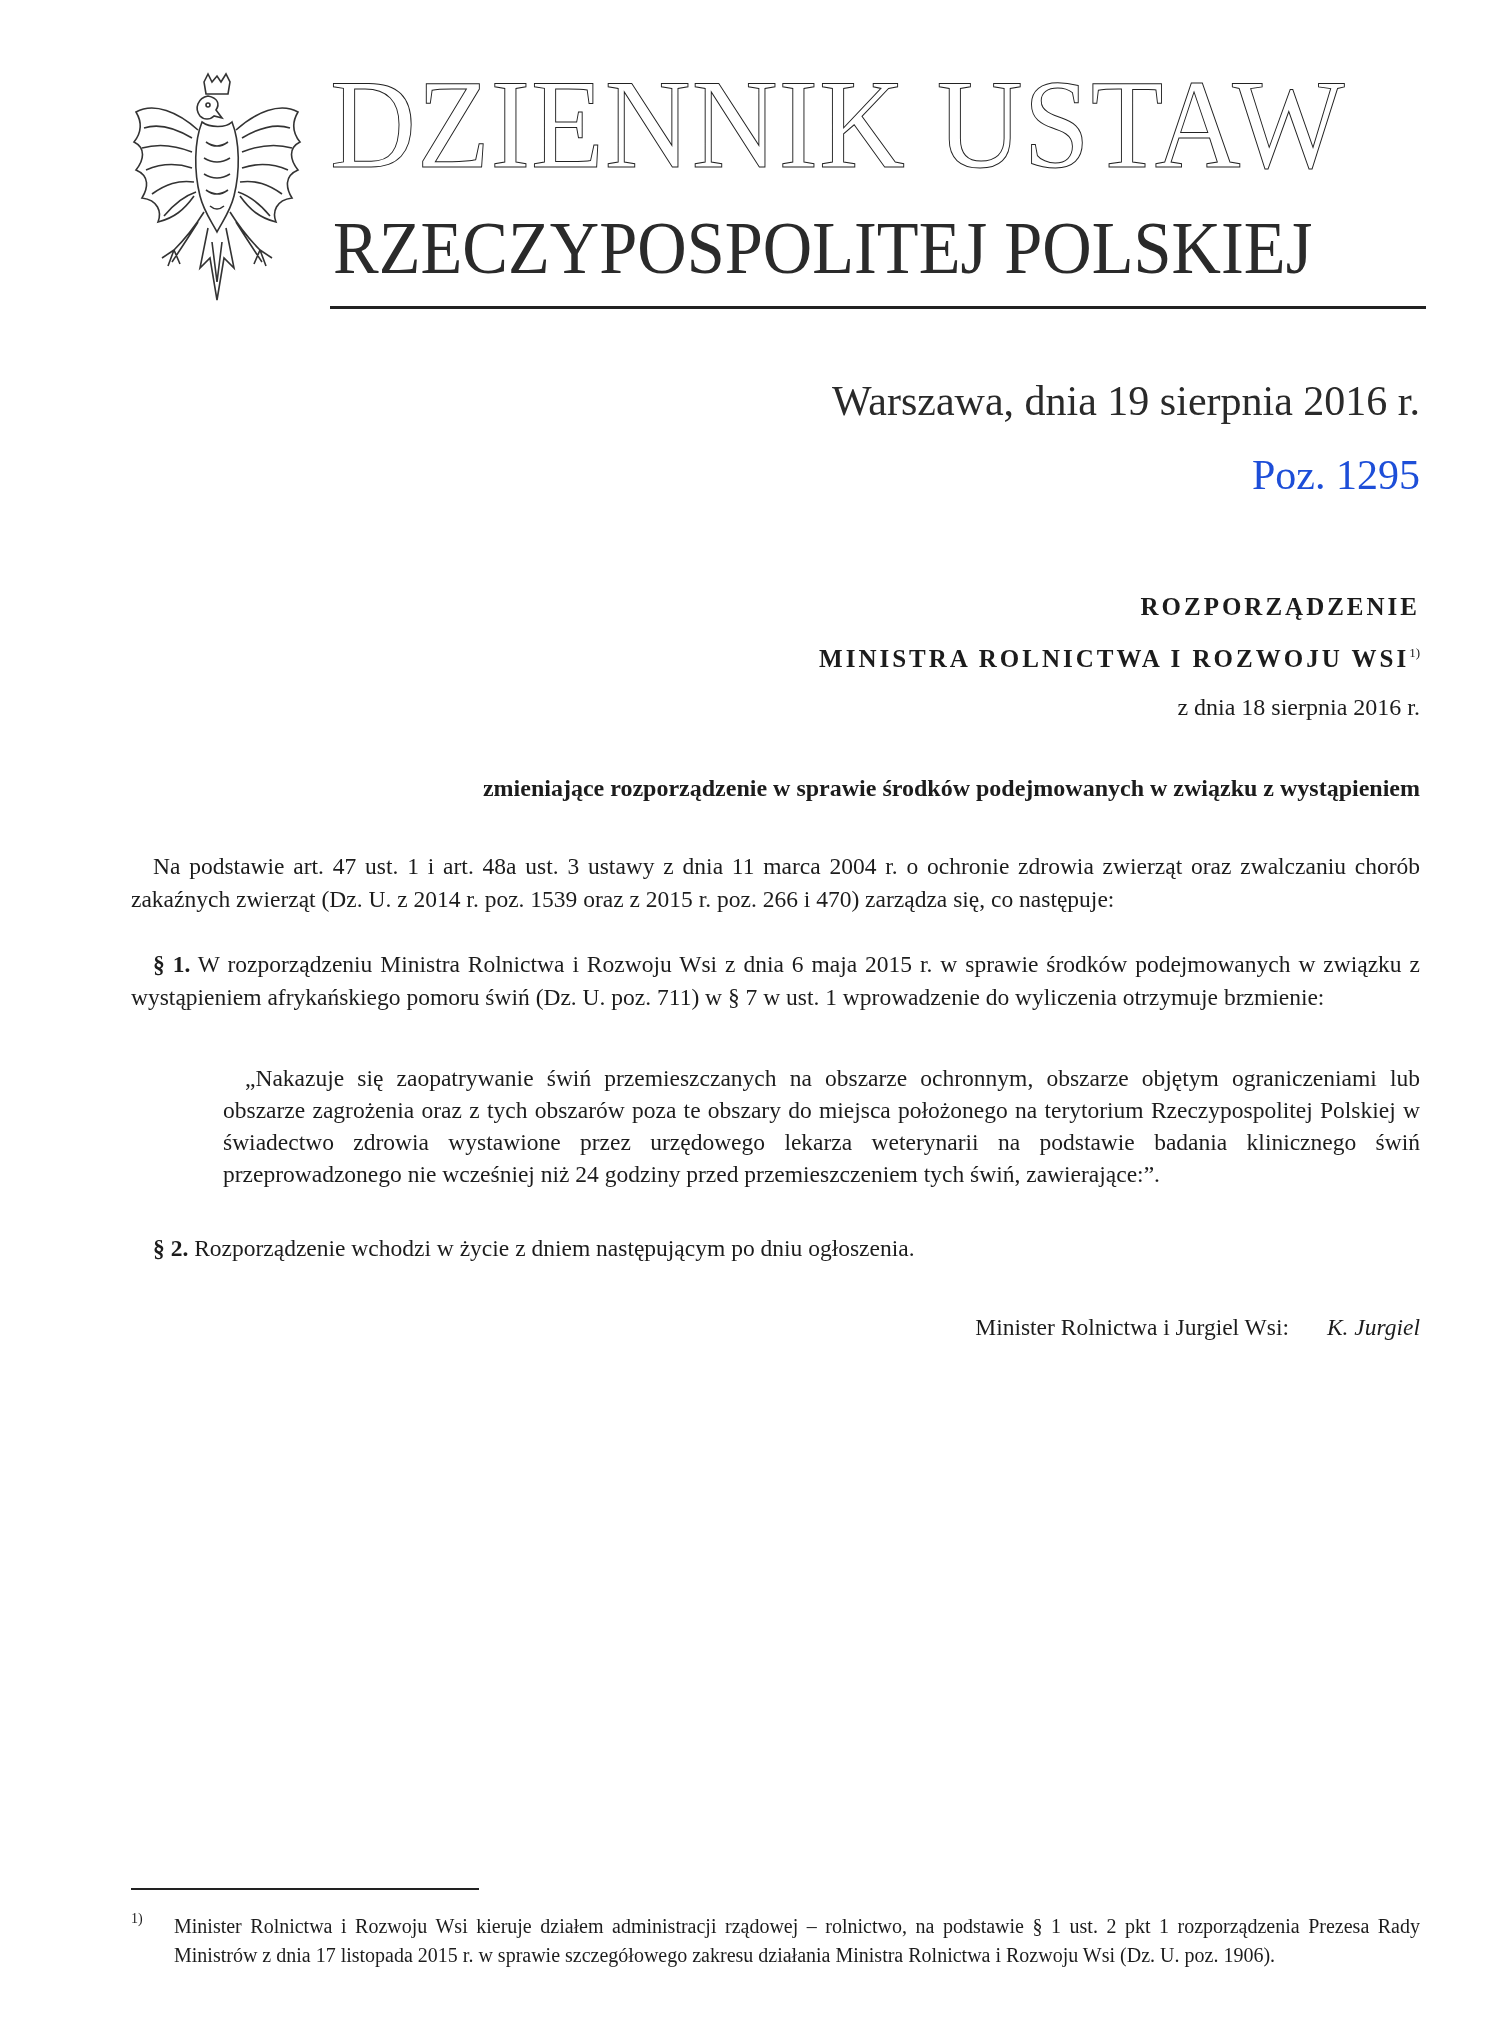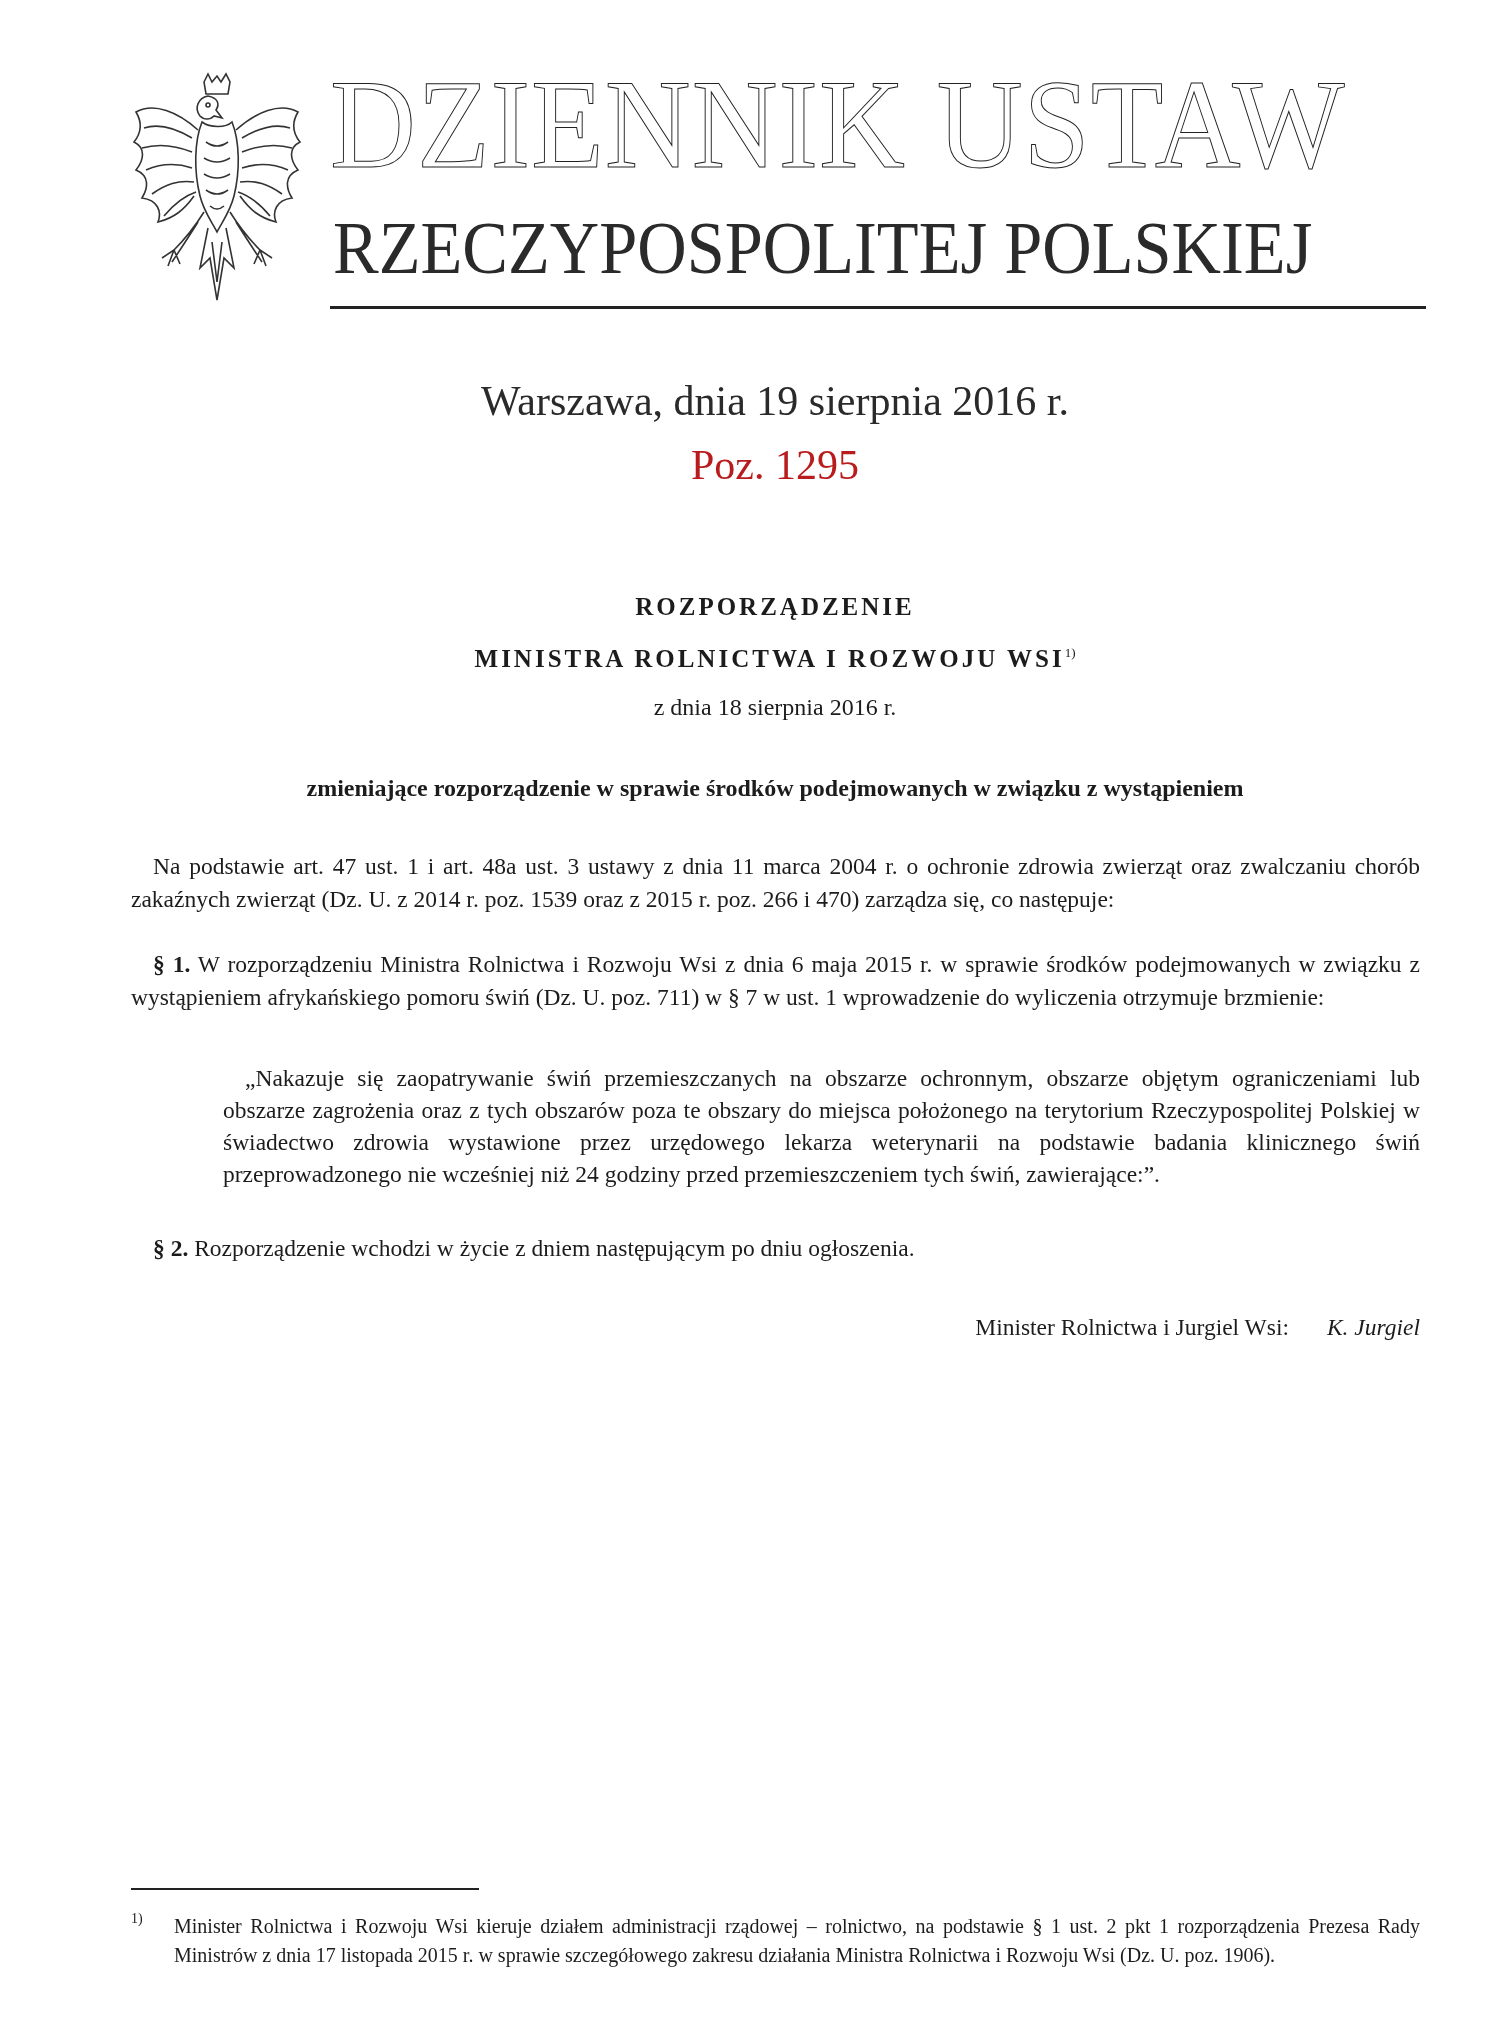--- a/index.html
+++ b/index.html
@@ -2,23 +2,23 @@
 <html><head>
 <meta charset="utf-8">
 <style>
   html,body{margin:0;padding:0;background:#fff;}
   body{width:1506px;height:2017px;position:relative;overflow:hidden;color:#1c1c1c;font-family:"Liberation Serif","DejaVu Serif",serif;}
   .abs{position:absolute;}
   #eagle{left:128px;top:72px;width:178px;height:232px;}
   #mast-title{left:330px;top:60px;font-size:128px;line-height:128px;letter-spacing:1px;white-space:nowrap;font-weight:normal;transform:scaleX(0.93);transform-origin:left top;color:#333;-webkit-text-stroke:1px #222;color:#fff;}
   #mast-sub{left:333px;top:208px;font-size:74px;line-height:80px;white-space:nowrap;transform:scaleX(0.925);transform-origin:left top;color:#2a2a2a;}
   #mast-rule{left:330px;top:306px;width:1096px;height:3px;background:#222;}
-  .center{left:130px;width:1290px;text-align:center;}
+  .center{left:130px;width:1290px;text-align:right;}
   #date{top:376px;font-size:42px;line-height:50px;color:#2a2a2a;}
-  #poz{top:440px;font-size:42px;line-height:50px;color:#b91c1c;}
+  #poz{top:450px;font-size:42px;line-height:50px;color:#1d4ed8;}
   #act-type{top:590px;font-size:25px;font-weight:bold;letter-spacing:3px;line-height:34px;}
   #act-issuer{top:636px;font-size:25px;font-weight:bold;letter-spacing:3px;line-height:34px;}
   #act-issuer sup{font-size:13px;font-weight:normal;letter-spacing:0;vertical-align:10px;}
   #act-date{top:690px;font-size:24px;line-height:34px;}
   #act-title{top:772px;font-size:24px;font-weight:bold;line-height:32px;}
   .para{left:131px;width:1289px;font-size:23.5px;line-height:33px;text-align:justify;}
   .indent{text-indent:22px;}
   #basis{top:850px;}
   #par1{top:948px;}
   #quote{left:223px;width:1197px;top:1062px;font-size:23.5px;line-height:32px;text-align:justify;}

